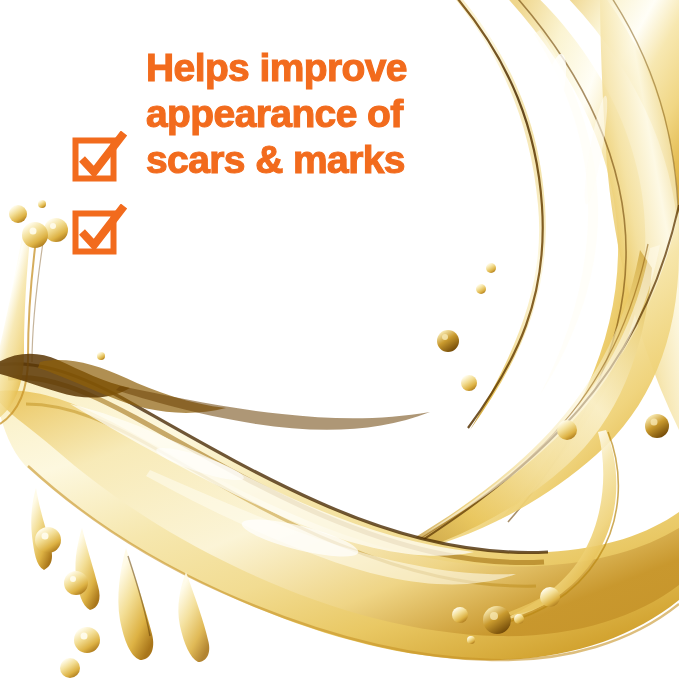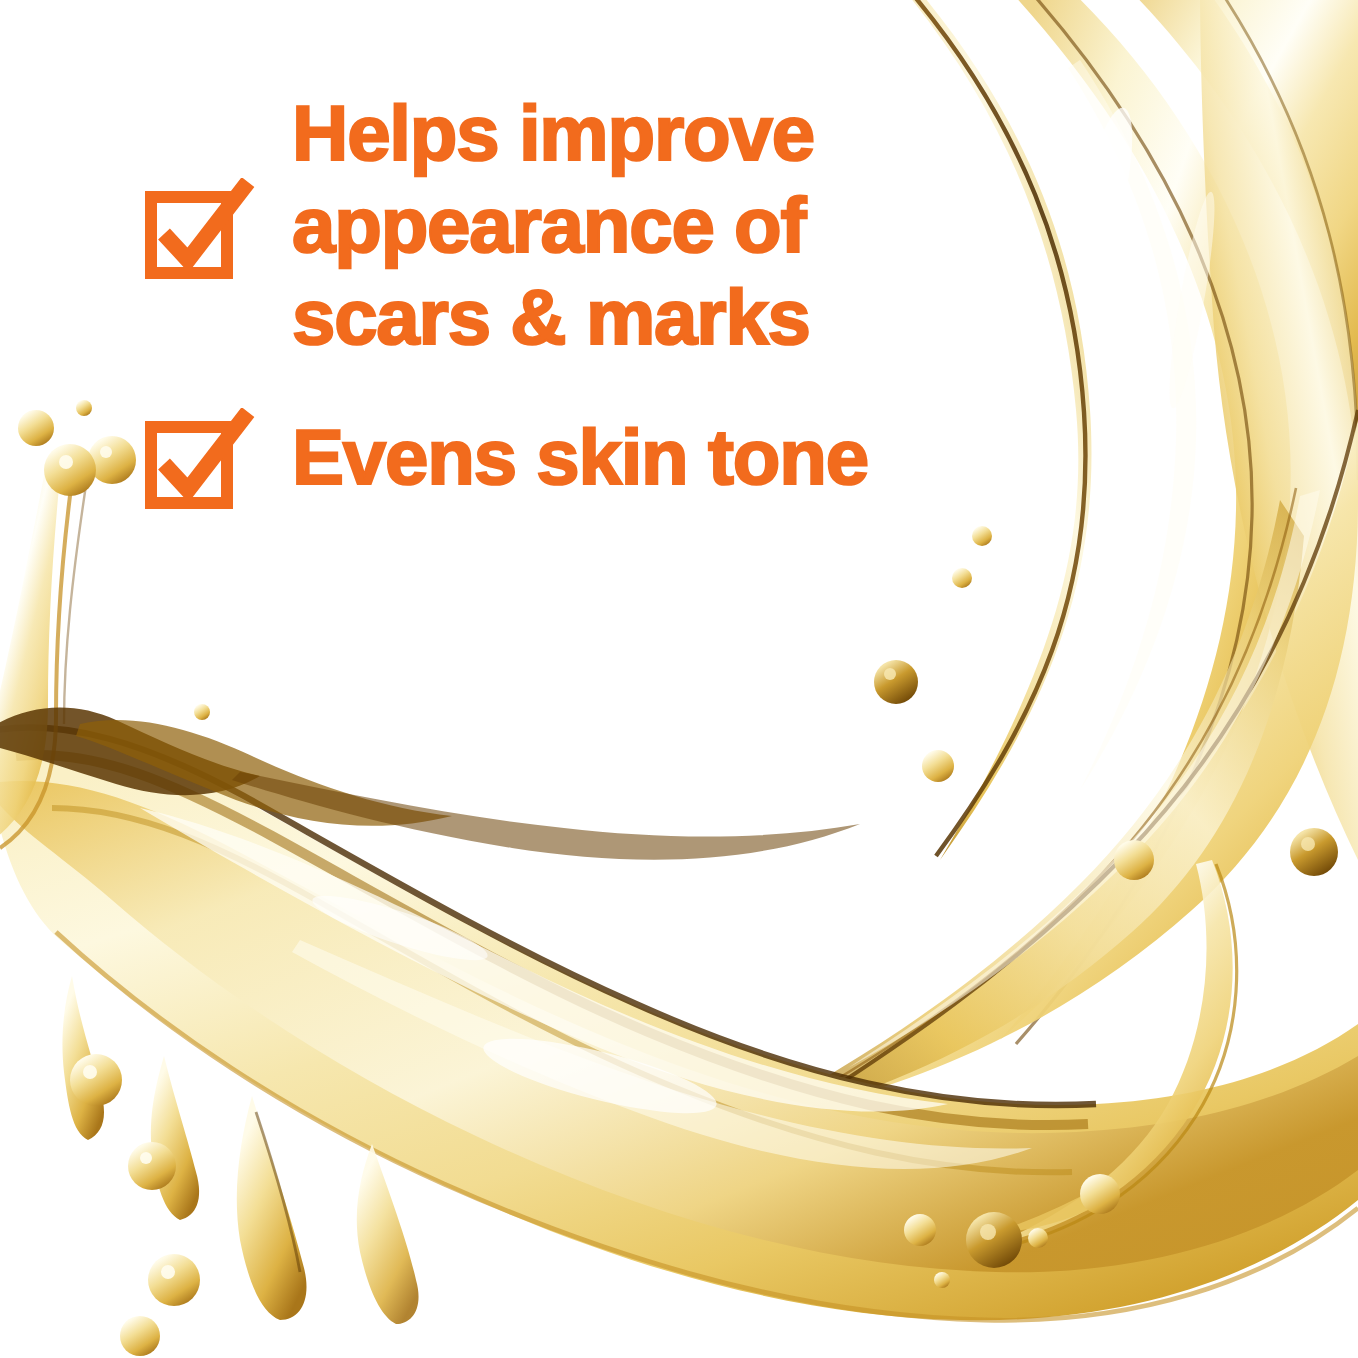--- a/index.html
+++ b/index.html
@@ -27,21 +27,21 @@
 
   
   #benefits {
     position: absolute;
     left: 72px;
     top: 44px;
     width: 420px;
   }
   .benefit {
     display: flex;
-    align-items: center;
+    align-items: flex-end;
     margin-bottom: 20px;
   }
   .benefit:last-child { margin-bottom: 0; }
 
   .check-wrap {
     flex: 0 0 auto;
     width: 56px;
     height: 52px;
     margin-right: 18px;
     margin-top: 2px;
@@ -260,18 +260,17 @@
 scars &amp; marks</p>
     </div>
 
     <div class="benefit b2">
       <span class="check-wrap">
         <svg viewBox="0 0 56 52" xmlns="http://www.w3.org/2000/svg">
           <rect x="3.5" y="9.5" width="38" height="38" fill="none" stroke="#F26B1D" stroke-width="6"></rect>
           <path d="M10,28 L22,41 L52,2" fill="none" stroke="#F26B1D" stroke-width="8" stroke-linecap="butt" stroke-linejoin="miter"></path>
         </svg>
       </span>
-      <p class="benefit-text">Evens skin tone</p>
     </div>
 
 
   </div>
 </div>
 
 </body></html>

